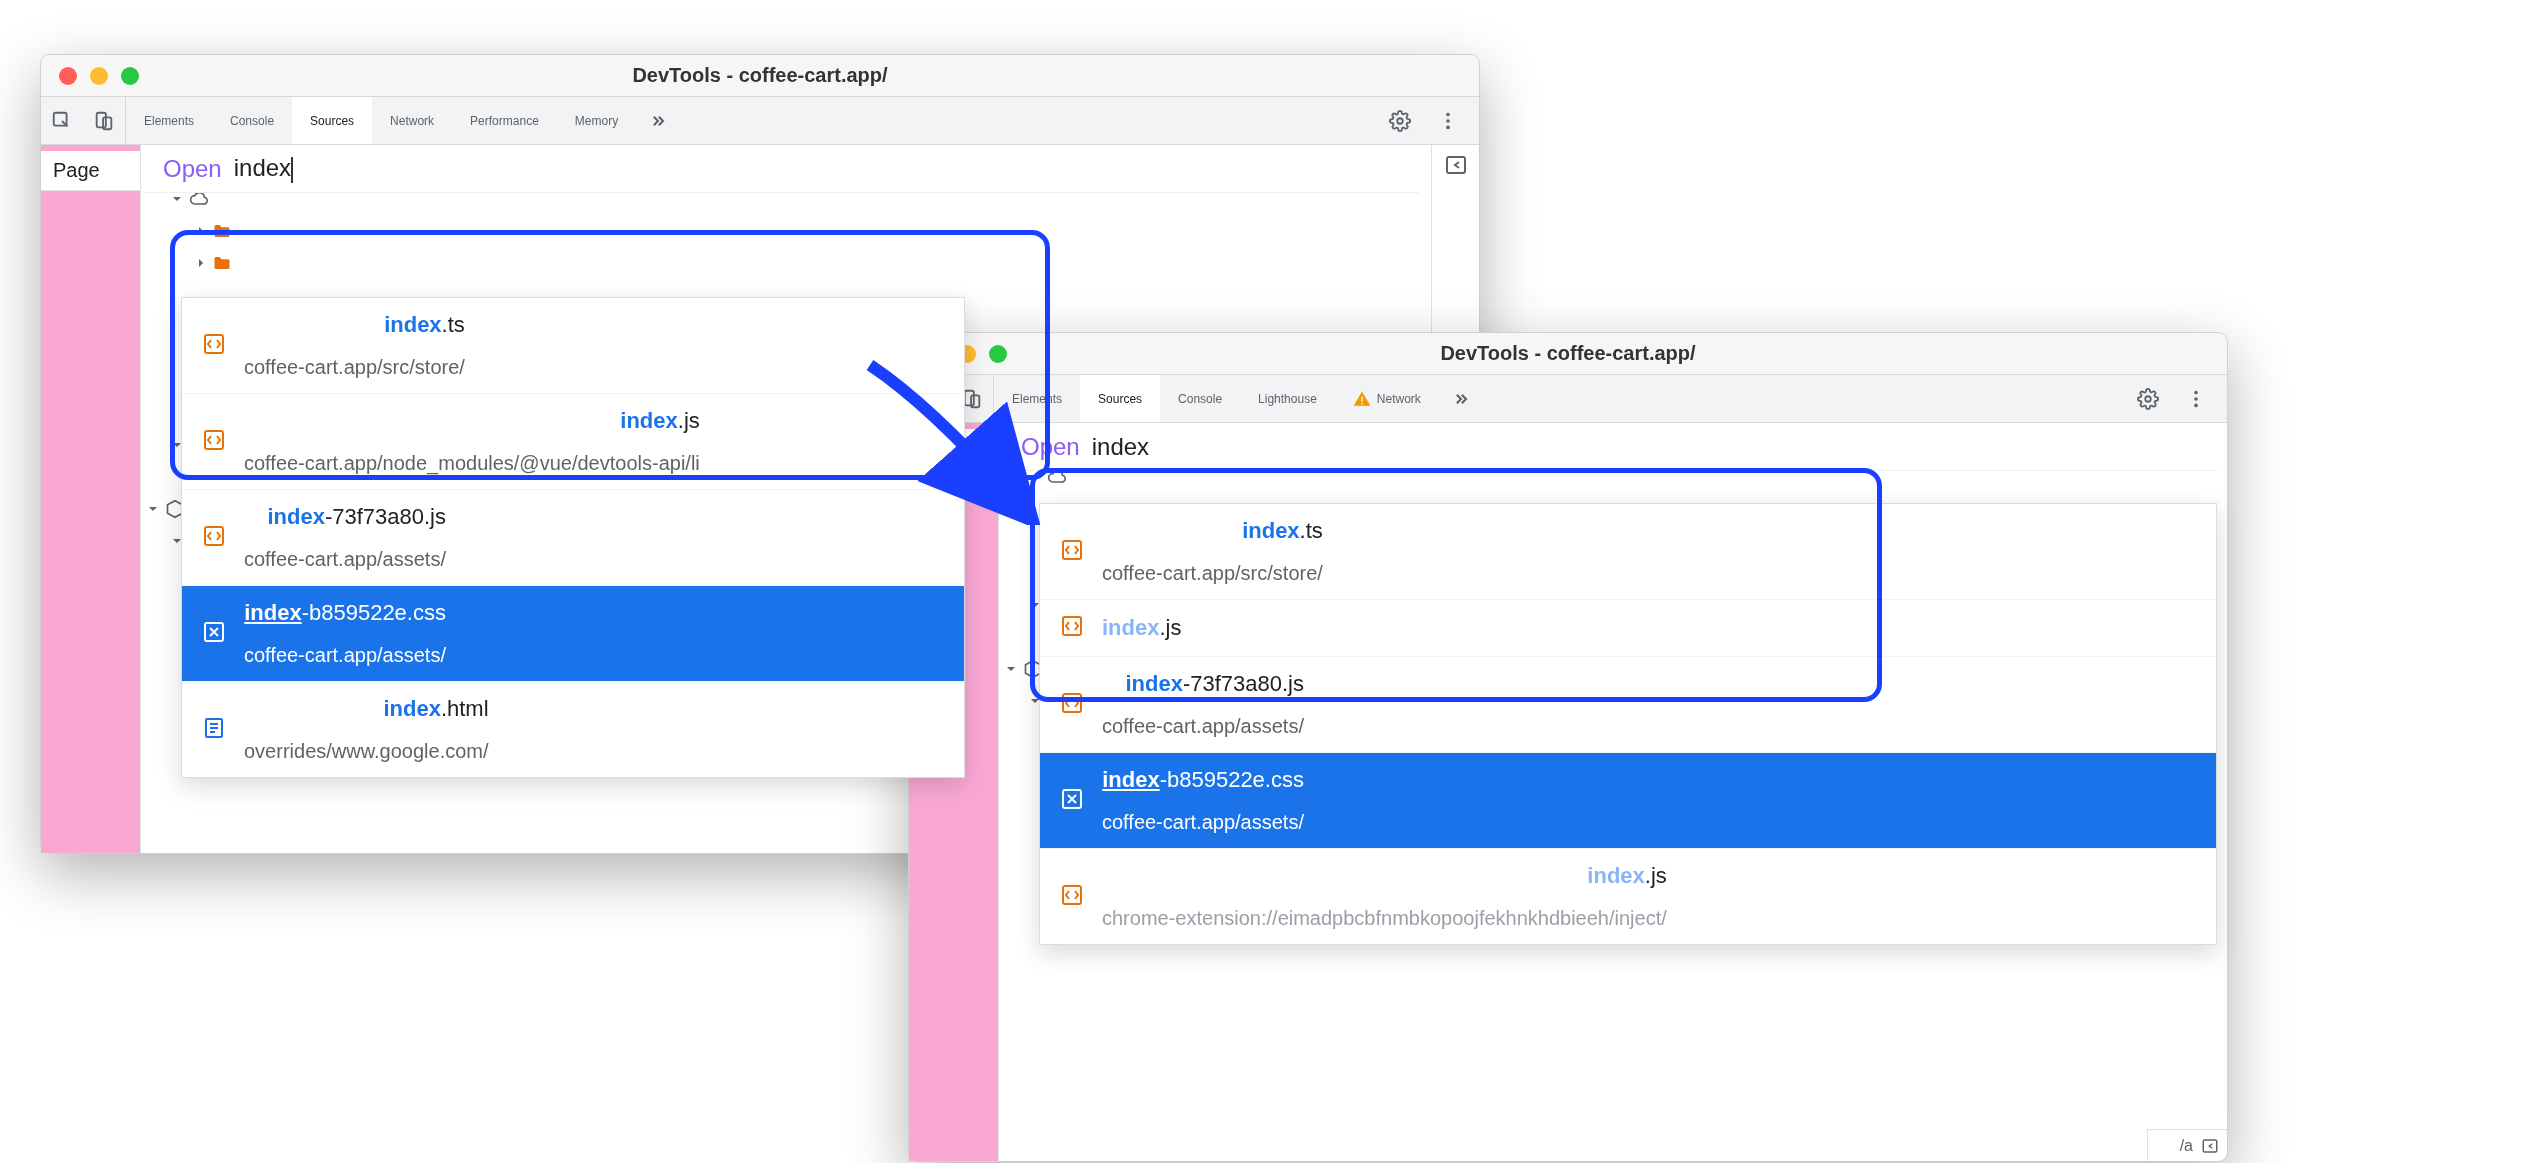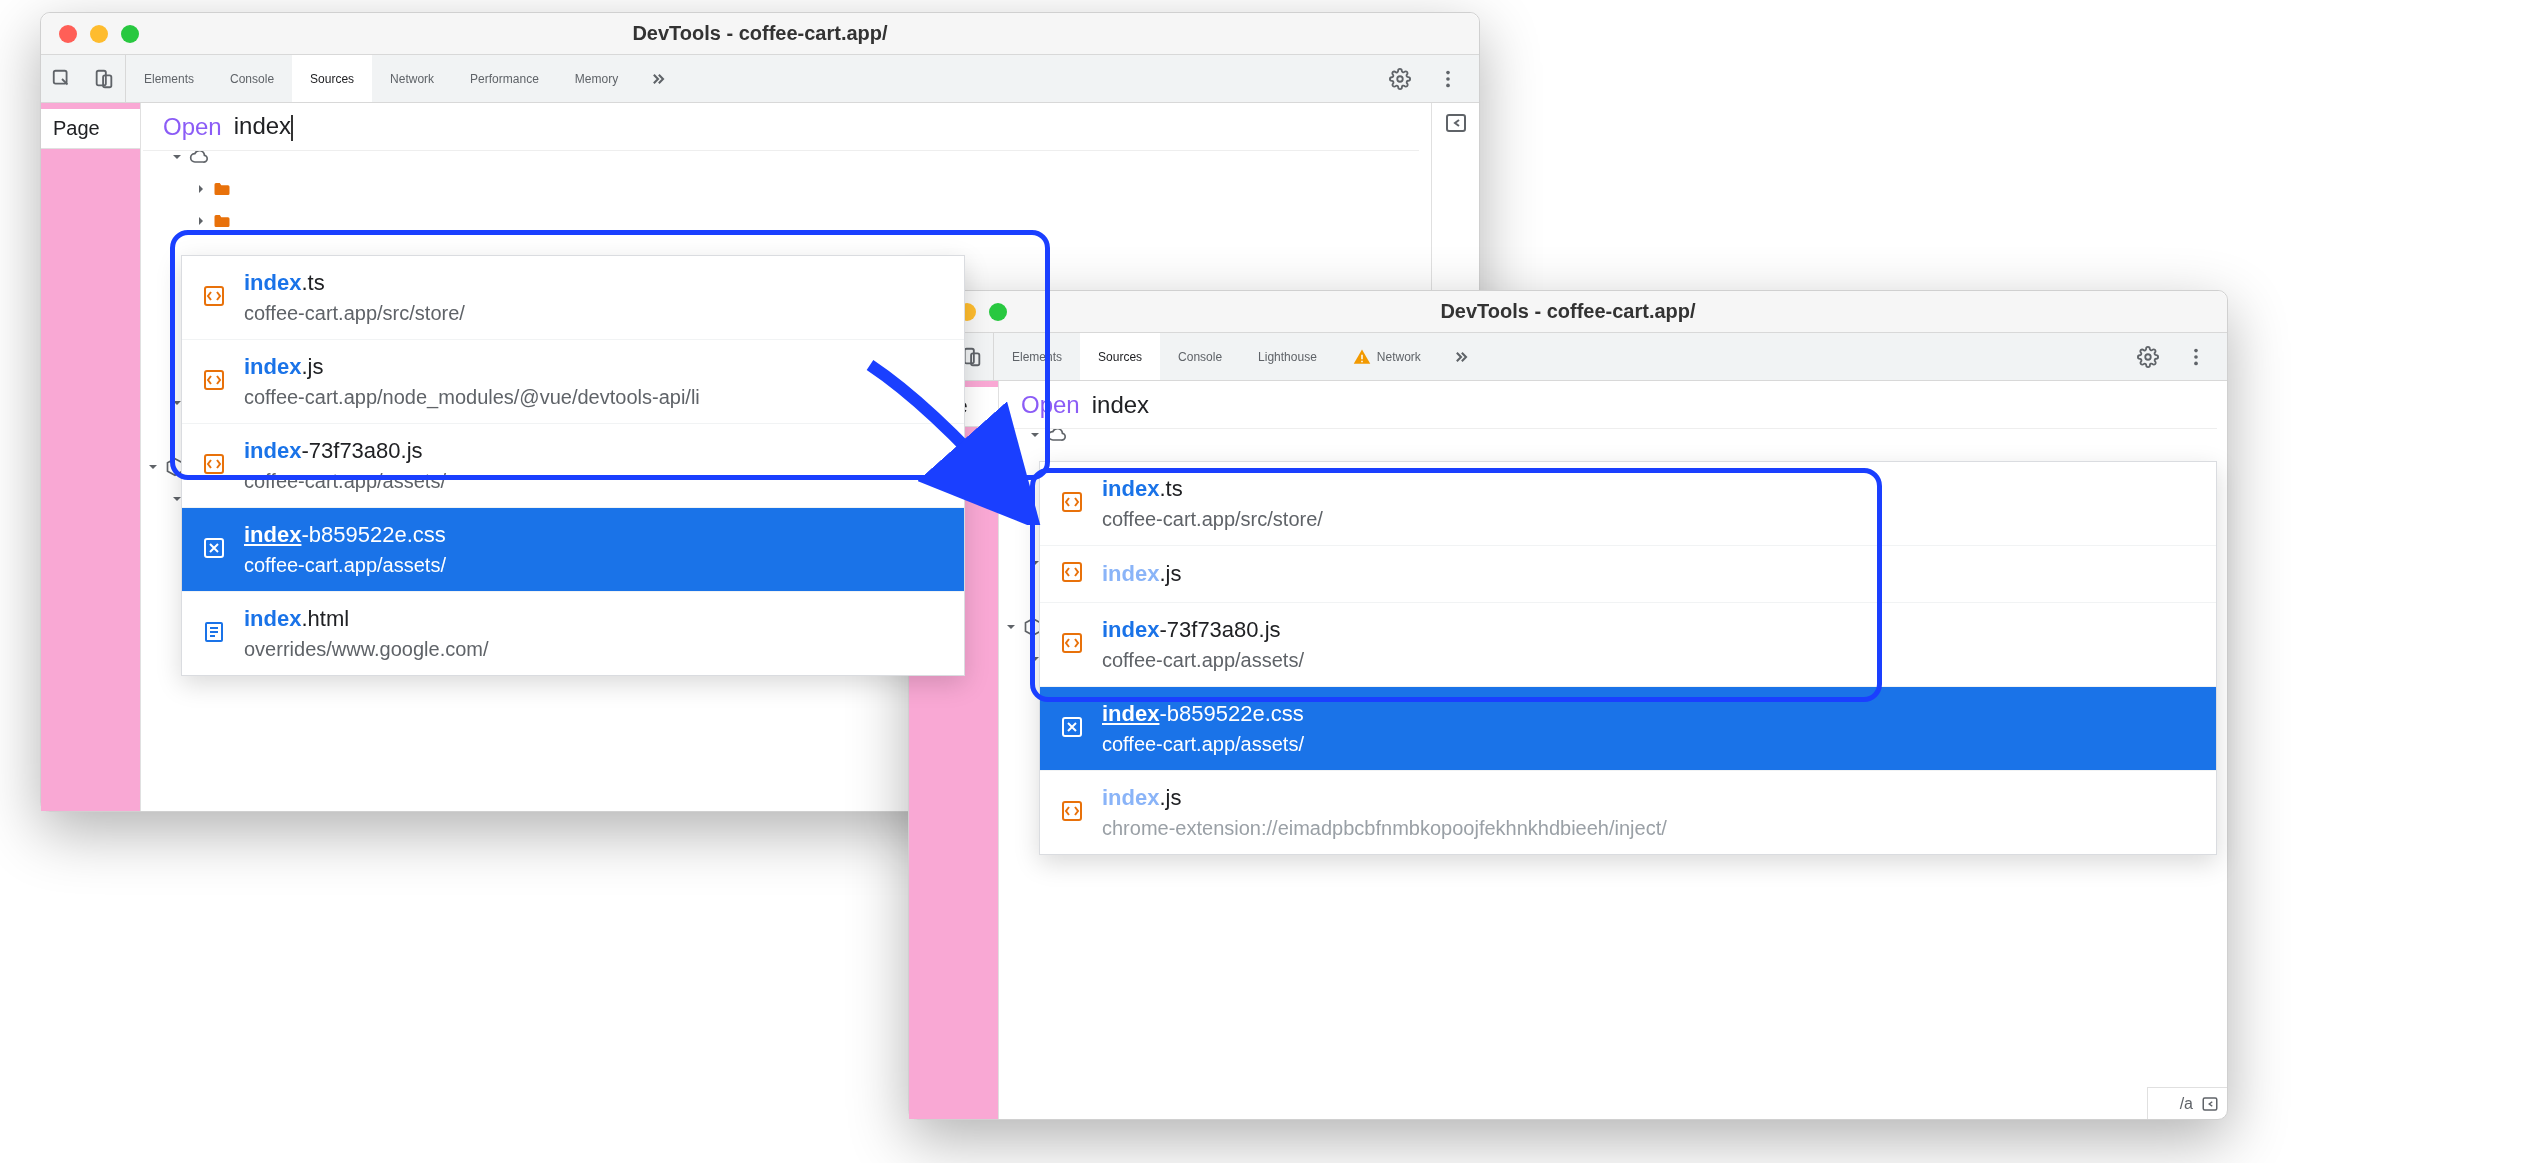--- a/index.html
+++ b/index.html
@@ -11,20 +11,21 @@
   height: 1163px;
   overflow: hidden;
 }
 .window {
   position: absolute;
   background: #fff;
   border: 1px solid #d0d0d0;
   border-radius: 10px;
   box-shadow: 0 20px 60px rgba(0,0,0,0.3);
   overflow: visible;
+  margin-top: 42px;
 }
 .titlebar {
   height: 42px;
   display: flex;
   align-items: center;
   background: #f6f6f6;
   border-bottom: 1px solid #d8d8d8;
   border-radius: 10px 10px 0 0;
   position: relative;
 }
@@ -158,21 +159,21 @@
   gap: 18px;
   padding: 14px 20px;
   border-bottom: 1px solid #f1f3f4;
 }
 .result-row:last-child { border-bottom: none; }
 .result-row.selected { background: #1a73e8; color: #fff; }
 .file-icon {
   width: 24px; height: 24px;
   flex-shrink: 0;
 }
-.result-text { display: flex; flex-direction: column; gap: 6px; }
+.result-text { display: flex; flex-direction: column; gap: 18px; text-align: right; }
 .result-name { font-size: 22px; font-weight: 600; color: #1a73e8; }
 .result-name .rest { font-weight: 400; color: #202124; }
 .result-path { font-size: 20px; color: #5f6368; }
 .result-row.selected .result-name,
 .result-row.selected .result-name .rest,
 .result-row.selected .result-path { color: #fff; }
 .result-row.dim .result-name { color: #8ab4f8; }
 .result-row.dim .result-path { color: #9aa0a6; }
 .highlight-box {
   position: absolute;

